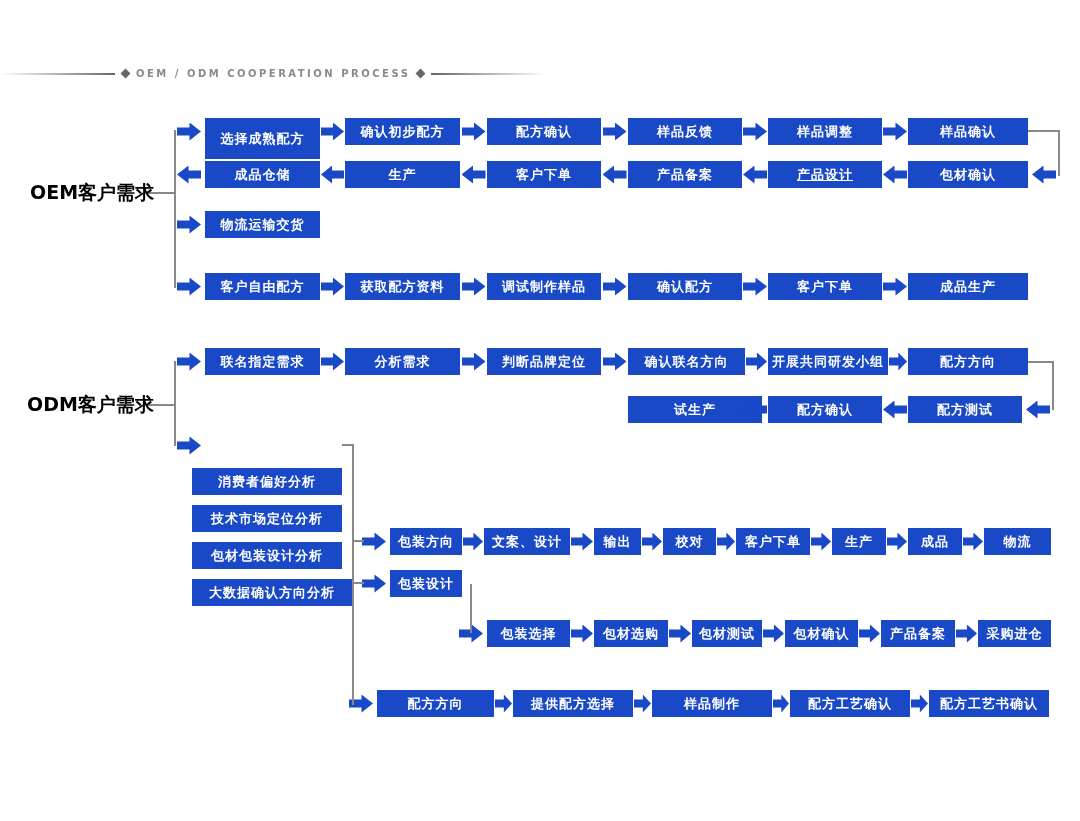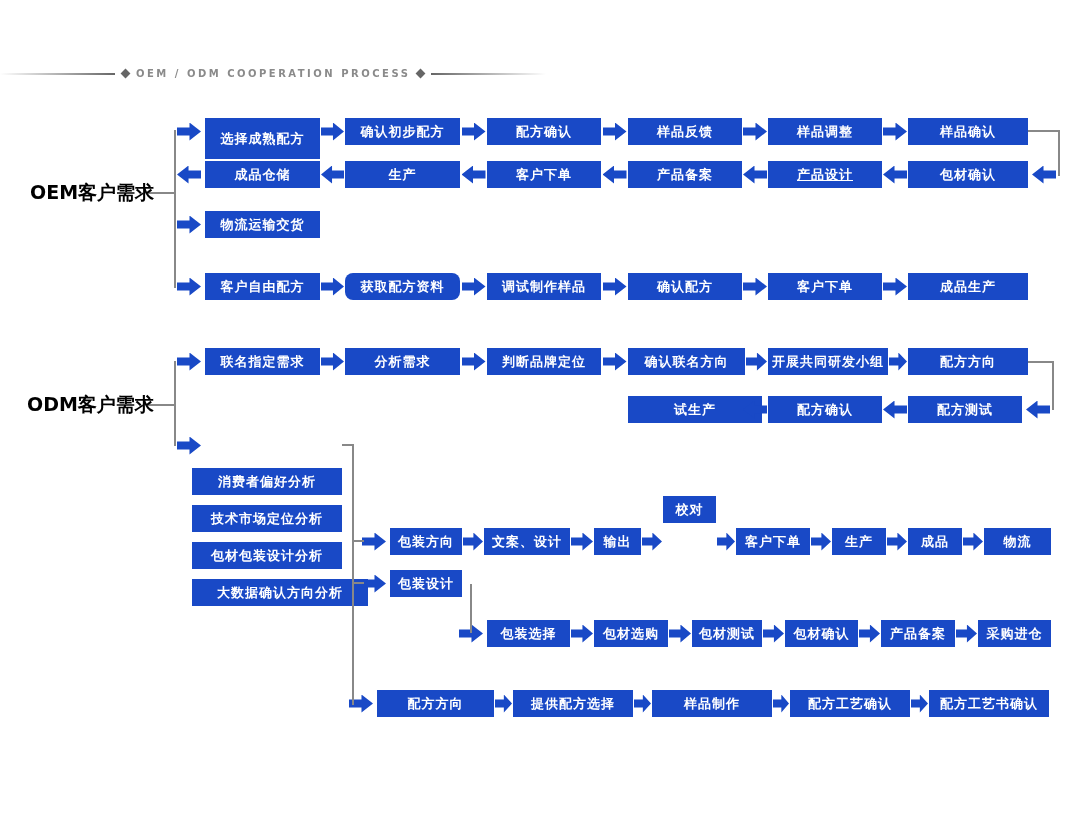--- a/index.html
+++ b/index.html
@@ -57,21 +57,21 @@
       <div class="arrow arrow-left" style="left: 602.5px; top: 165.5px; width: 24px; height: 18px;"></div>
       <div class="fbox" style="left: 768px; top: 161px; width: 114px; height: 27px; text-decoration: underline;">产品设计</div>
       <div class="arrow arrow-left" style="left: 743px; top: 165.5px; width: 24px; height: 18px;"></div>
       <div class="fbox" style="left: 908px; top: 161px; width: 120px; height: 27px;">包材确认</div>
       <div class="arrow arrow-left" style="left: 883px; top: 165.5px; width: 24px; height: 18px;"></div>
       <div class="arrow arrow-left" style="left: 1032px; top: 165.5px; width: 24px; height: 18px;"></div>
       <div class="arrow arrow-left" style="left: 177px; top: 165.5px; width: 24px; height: 18px;"></div>
       <div class="fbox" style="left: 205px; top: 211px; width: 115px; height: 27px;">物流运输交货</div>
       <div class="arrow arrow-right" style="left: 177px; top: 215.5px; width: 24px; height: 18px;"></div>
       <div class="fbox" style="left: 205px; top: 273px; width: 115px; height: 27px;">客户自由配方</div>
-      <div class="fbox" style="left: 345px; top: 273px; width: 115px; height: 27px; border-radius: 8px;">获取配方资料</div>
+      <div class="fbox" style="left: 345px; top: 273px; width: 115px; height: 27px;">获取配方资料</div>
       <div class="arrow arrow-right" style="left: 321px; top: 277.5px; width: 23px; height: 18px;"></div>
       <div class="fbox" style="left: 487px; top: 273px; width: 114px; height: 27px;">调试制作样品</div>
       <div class="arrow arrow-right" style="left: 461.5px; top: 277.5px; width: 24px; height: 18px;"></div>
       <div class="fbox" style="left: 628px; top: 273px; width: 114px; height: 27px;">确认配方</div>
       <div class="arrow arrow-right" style="left: 602.5px; top: 277.5px; width: 24px; height: 18px;"></div>
       <div class="fbox" style="left: 768px; top: 273px; width: 114px; height: 27px;">客户下单</div>
       <div class="arrow arrow-right" style="left: 743px; top: 277.5px; width: 24px; height: 18px;"></div>
       <div class="fbox" style="left: 908px; top: 273px; width: 120px; height: 27px;">成品生产</div>
       <div class="arrow arrow-right" style="left: 883px; top: 277.5px; width: 24px; height: 18px;"></div>
       <div class="arrow arrow-right" style="left: 177px; top: 277.5px; width: 24px; height: 18px;"></div>
@@ -90,27 +90,27 @@
       <div class="fbox" style="left: 628px; top: 396px; width: 134px; height: 27px;">试生产</div>
       <div class="fbox" style="left: 768px; top: 396px; width: 114px; height: 27px;">配方确认</div>
       <div class="arrow arrow-left" style="left: 743px; top: 400.5px; width: 24px; height: 18px;"></div>
       <div class="fbox" style="left: 908px; top: 396px; width: 114px; height: 27px;">配方测试</div>
       <div class="arrow arrow-left" style="left: 883px; top: 400.5px; width: 24px; height: 18px;"></div>
       <div class="arrow arrow-left" style="left: 1026px; top: 400.5px; width: 24px; height: 18px;"></div>
       <div class="arrow arrow-right" style="left: 177px; top: 436.5px; width: 24px; height: 18px;"></div>
       <div class="fbox" style="left: 192px; top: 468px; width: 150px; height: 27px;">消费者偏好分析</div>
       <div class="fbox" style="left: 192px; top: 505px; width: 150px; height: 27px;">技术市场定位分析</div>
       <div class="fbox" style="left: 192px; top: 542px; width: 150px; height: 27px;">包材包装设计分析</div>
-      <div class="fbox" style="left: 192px; top: 579px; width: 176px; height: 27px;">大数据确认方向分析</div>
+      <div class="fbox" style="left: 192px; top: 579px; width: 160px; height: 27px;">大数据确认方向分析</div>
       <div class="fbox" style="left: 390px; top: 528px; width: 72px; height: 27px;">包装方向</div>
       <div class="fbox" style="left: 484px; top: 528px; width: 86px; height: 27px;">文案、设计</div>
       <div class="arrow arrow-right" style="left: 463px; top: 532.5px; width: 20px; height: 18px;"></div>
       <div class="fbox" style="left: 594px; top: 528px; width: 47px; height: 27px;">输出</div>
       <div class="arrow arrow-right" style="left: 571px; top: 532.5px; width: 22px; height: 18px;"></div>
-      <div class="fbox" style="left: 663px; top: 496px; width: 53px; height: 27px;">校对</div>
+      <div class="fbox" style="left: 663px; top: 528px; width: 53px; height: 27px;">校对</div>
       <div class="arrow arrow-right" style="left: 642px; top: 532.5px; width: 20px; height: 18px;"></div>
       <div class="fbox" style="left: 736px; top: 528px; width: 74px; height: 27px;">客户下单</div>
       <div class="arrow arrow-right" style="left: 717px; top: 532.5px; width: 18px; height: 18px;"></div>
       <div class="fbox" style="left: 832px; top: 528px; width: 54px; height: 27px;">生产</div>
       <div class="arrow arrow-right" style="left: 811px; top: 532.5px; width: 20px; height: 18px;"></div>
       <div class="fbox" style="left: 908px; top: 528px; width: 54px; height: 27px;">成品</div>
       <div class="arrow arrow-right" style="left: 887px; top: 532.5px; width: 20px; height: 18px;"></div>
       <div class="fbox" style="left: 984px; top: 528px; width: 67px; height: 27px;">物流</div>
       <div class="arrow arrow-right" style="left: 963px; top: 532.5px; width: 20px; height: 18px;"></div>
       <div class="arrow arrow-right" style="left: 362px; top: 532.5px; width: 24px; height: 18px;"></div>

